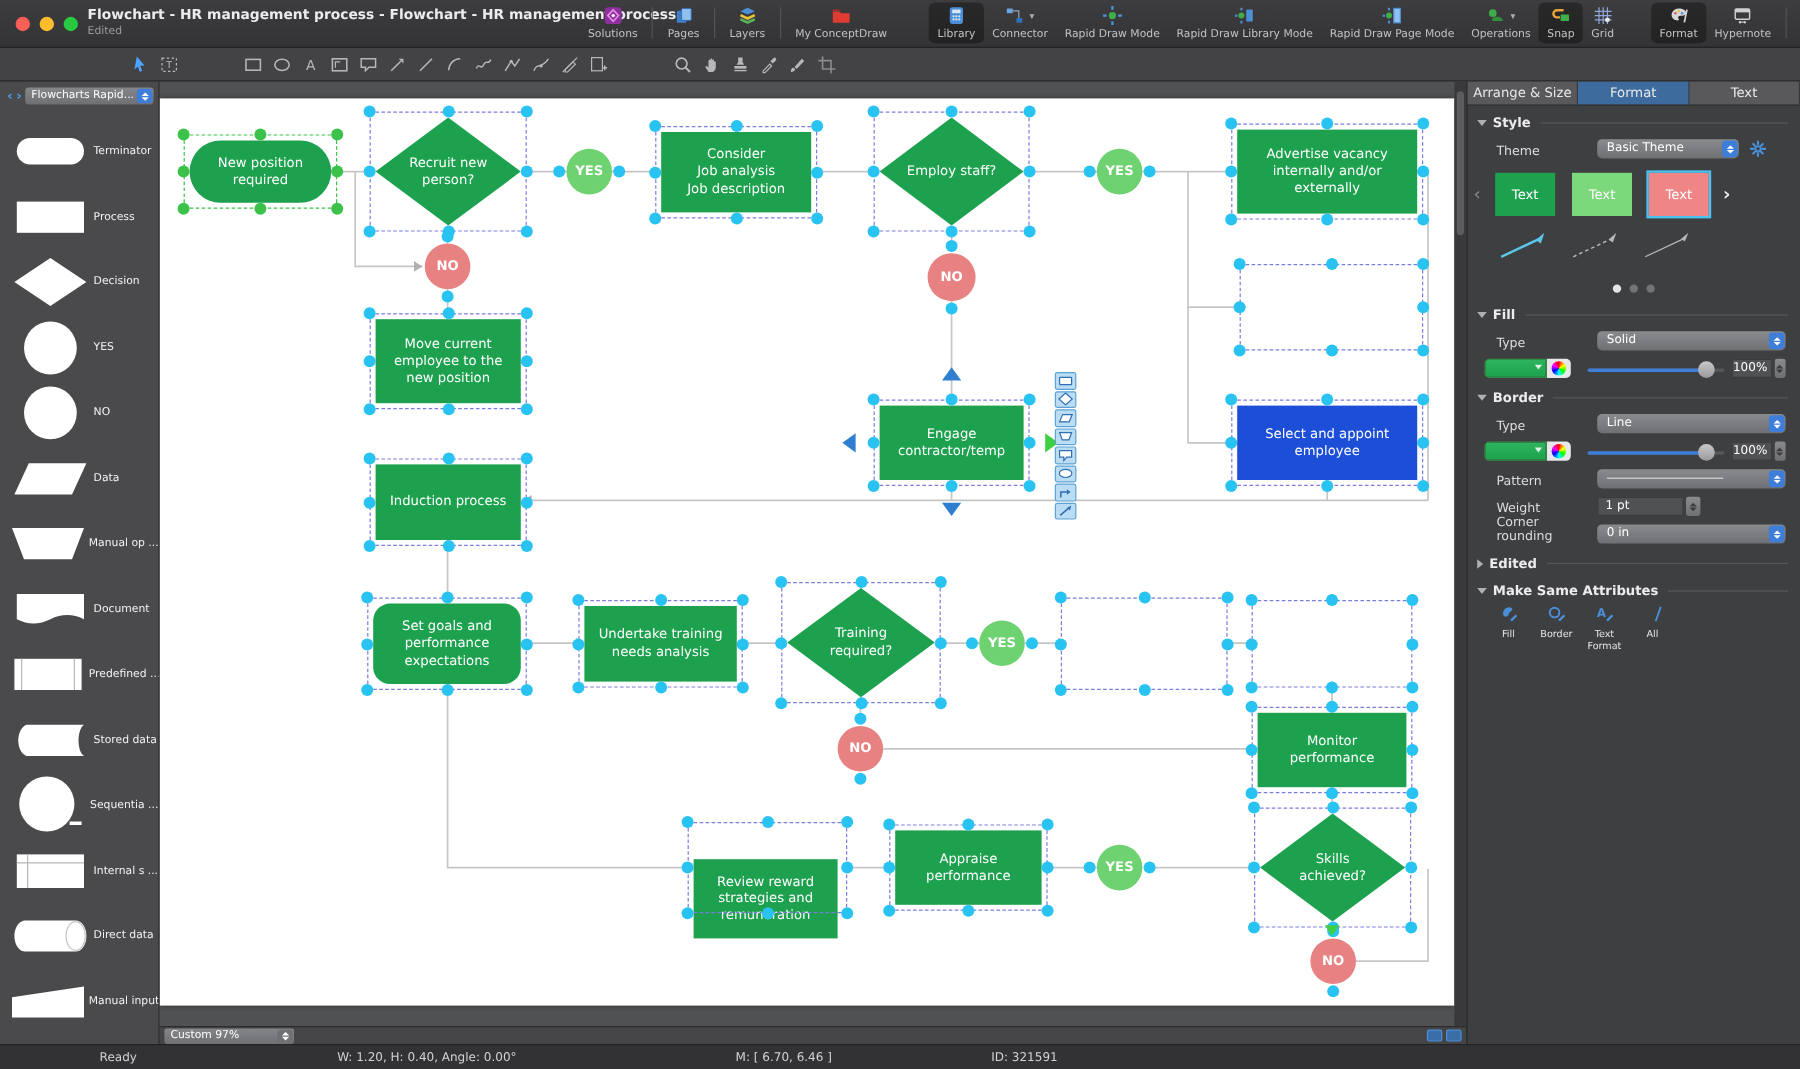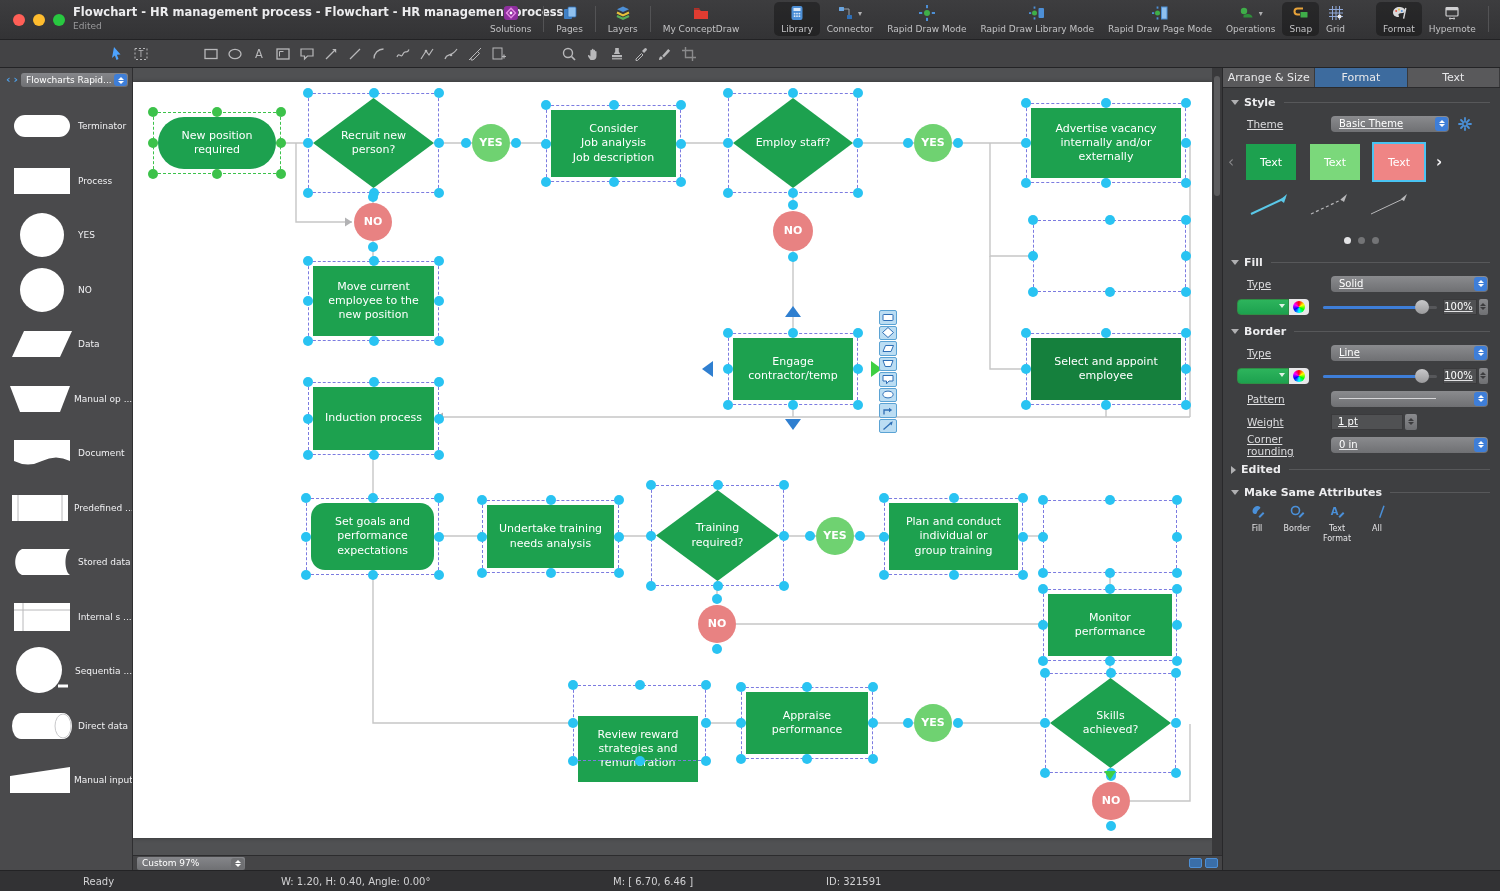--- a/index.html
+++ b/index.html
@@ -75,21 +75,21 @@
   .ptabs { display:flex; height:20px; border-bottom:1px solid #2b2b2d; }
   .ptab { flex:1; display:flex; align-items:center; justify-content:center; font-size:11px;
     background:#59595b; color:#e8e8ea; border-right:1px solid #39393b; }
   .ptab.active { background:#3d6b9e; }
   .sechead { display:flex; align-items:center; margin:8px 10px 0 8px; font-weight:bold; font-size:11px; color:#ececee;}
   .sechead .tri { width:0;height:0;border-left:4px solid transparent;border-right:4px solid transparent;
     border-top:5px solid #b0b0b2; margin-right:5px; }
   .sechead .tri.right { border-top:4px solid transparent;border-bottom:4px solid transparent;
     border-left:5px solid #b0b0b2; border-right:none; margin-right:5px;}
   .sechead .rule { flex:1; height:1px; background:#57585a; margin-left:8px; }
-  .prow { display:flex; align-items:center; margin:6px 12px 0 24px; height:17px;text-decoration:underline; }
+  .prow { display:flex; align-items:flex-end; margin:6px 12px 0 24px; height:17px; }
   .plabel { width:84px; font-size:10.5px; color:#dcdcde; flex-shrink:0;}
   .dropdown { flex:1; height:16px; background:linear-gradient(#8a8b8e,#6f7073); border-radius:4px;
     position:relative; font-size:10px; color:#fff; line-height:16px; padding-left:8px; }
   .dd-step { position:absolute; right:1px; top:1px; bottom:1px; width:13px; background:#3e7ed8;
     border-radius:3px; display:flex; flex-direction:column; align-items:center; justify-content:center; gap:1px;}
   .dd-step i { width:0; height:0; border-left:3px solid transparent; border-right:3px solid transparent; display:block;}
   .dd-step i.up { border-bottom:3px solid #fff; } .dd-step i.dn { border-top:3px solid #fff; }
   .colorwell { display:flex; align-items:center; }
   .cw-pill { width:52px; height:16px; border-radius:4px 0 0 4px; position:relative; border:1px solid #2f8f45;}
   .cw-pill .cwchev { position:absolute; right:3px; top:4px; width:0;height:0;
@@ -466,20 +466,28 @@
         <div class="shape-item">
           <span class="shape-glyph">
             <svg width="64" height="28" viewBox="0 0 64 28" xmlns="http://www.w3.org/2000/svg">
               <rect x="4" y="1" width="56" height="26" fill="#fff"></rect>
             </svg>
           </span>
           <span class="shape-label">Process</span>
         </div>
         <div class="shape-item">
           <span class="shape-glyph">
+            <svg width="64" height="42" viewBox="0 0 64 42" xmlns="http://www.w3.org/2000/svg">
+              <path d="M32 1L62 21 32 41 2 21z" fill="#fff"></path>
+            </svg>
+          </span>
+          <span class="shape-label">Decision</span>
+        </div>
+        <div class="shape-item">
+          <span class="shape-glyph">
             <svg width="64" height="46" viewBox="0 0 64 46" xmlns="http://www.w3.org/2000/svg">
               <circle cx="32" cy="23" r="22" fill="#fff"></circle>
             </svg>
           </span>
           <span class="shape-label">YES</span>
         </div>
         <div class="shape-item">
           <span class="shape-glyph">
             <svg width="64" height="46" viewBox="0 0 64 46" xmlns="http://www.w3.org/2000/svg">
               <circle cx="32" cy="23" r="22" fill="#fff"></circle>
@@ -523,35 +531,35 @@
         <div class="shape-item">
           <span class="shape-glyph">
             <svg width="64" height="28" viewBox="0 0 64 28" xmlns="http://www.w3.org/2000/svg">
               <path d="M12 1h48c-6 4-6 22 0 26H12C3 23 3 5 12 1z" fill="#fff"></path>
             </svg>
           </span>
           <span class="shape-label">Stored data</span>
         </div>
         <div class="shape-item">
           <span class="shape-glyph">
+            <svg width="64" height="50" viewBox="0 0 64 50" xmlns="http://www.w3.org/2000/svg">
+              <circle cx="30" cy="24" r="23" fill="#fff"></circle>
+              <path d="M49 40h10" stroke="#fff" stroke-width="3"></path>
+            </svg>
+          </span>
+          <span class="shape-label">Sequentia ...</span>
+        </div>
+        <div class="shape-item">
+          <span class="shape-glyph">
             <svg width="64" height="30" viewBox="0 0 64 30" xmlns="http://www.w3.org/2000/svg">
               <rect x="4" y="1" width="56" height="28" fill="#fff"></rect>
               <path d="M4 8h56M13 1v28" stroke="#b8b8ba"></path>
             </svg>
           </span>
           <span class="shape-label">Internal s ...</span>
-        </div>
-        <div class="shape-item">
-          <span class="shape-glyph">
-            <svg width="64" height="50" viewBox="0 0 64 50" xmlns="http://www.w3.org/2000/svg">
-              <circle cx="30" cy="24" r="23" fill="#fff"></circle>
-              <path d="M49 40h10" stroke="#fff" stroke-width="3"></path>
-            </svg>
-          </span>
-          <span class="shape-label">Sequentia ...</span>
         </div>
         <div class="shape-item">
           <span class="shape-glyph">
             <svg width="64" height="28" viewBox="0 0 64 28" xmlns="http://www.w3.org/2000/svg">
               <path d="M11 1h42a9 13 0 010 26H11A9 13 0 0111 1z" fill="#fff"></path>
               <ellipse cx="53" cy="14" rx="8" ry="12" fill="none" stroke="#c8c8ca"></ellipse>
             </svg>
           </span>
           <span class="shape-label">Direct data</span>
         </div>
@@ -710,21 +718,21 @@
 contractor/temp</div>
         <div class="selbox" style="left: 595px; top: 265px; width: 130px; height: 72px;"></div>
         <div class="handle" style="left: 590px; top: 260px; background: rgb(41, 195, 242);"></div>
         <div class="handle" style="left: 655px; top: 260px; background: rgb(41, 195, 242);"></div>
         <div class="handle" style="left: 720px; top: 260px; background: rgb(41, 195, 242);"></div>
         <div class="handle" style="left: 590px; top: 296px; background: rgb(41, 195, 242);"></div>
         <div class="handle" style="left: 720px; top: 296px; background: rgb(41, 195, 242);"></div>
         <div class="handle" style="left: 590px; top: 332px; background: rgb(41, 195, 242);"></div>
         <div class="handle" style="left: 655px; top: 332px; background: rgb(41, 195, 242);"></div>
         <div class="handle" style="left: 720px; top: 332px; background: rgb(41, 195, 242);"></div>
-        <div class="node process" style="left: 898px; top: 270px; width: 150px; height: 62px; background: #15803d;">Select and appoint
+        <div class="node process" style="left: 898px; top: 270px; width: 150px; height: 62px; background: #1d4ed8;">Select and appoint
 employee</div>
         <div class="selbox" style="left: 893px; top: 265px; width: 160px; height: 72px;"></div>
         <div class="handle" style="left: 888px; top: 260px; background: rgb(41, 195, 242);"></div>
         <div class="handle" style="left: 968px; top: 260px; background: rgb(41, 195, 242);"></div>
         <div class="handle" style="left: 1048px; top: 260px; background: rgb(41, 195, 242);"></div>
         <div class="handle" style="left: 888px; top: 296px; background: rgb(41, 195, 242);"></div>
         <div class="handle" style="left: 1048px; top: 296px; background: rgb(41, 195, 242);"></div>
         <div class="handle" style="left: 888px; top: 332px; background: rgb(41, 195, 242);"></div>
         <div class="handle" style="left: 968px; top: 332px; background: rgb(41, 195, 242);"></div>
         <div class="handle" style="left: 1048px; top: 332px; background: rgb(41, 195, 242);"></div>
@@ -765,23 +773,20 @@
 required?</div>
         <div class="selbox" style="left: 518px; top: 417px; width: 133px; height: 101px;"></div>
         <div class="handle" style="left: 513px; top: 412px; background: rgb(41, 195, 242);"></div>
         <div class="handle" style="left: 579.5px; top: 412px; background: rgb(41, 195, 242);"></div>
         <div class="handle" style="left: 646px; top: 412px; background: rgb(41, 195, 242);"></div>
         <div class="handle" style="left: 513px; top: 462.5px; background: rgb(41, 195, 242);"></div>
         <div class="handle" style="left: 646px; top: 462.5px; background: rgb(41, 195, 242);"></div>
         <div class="handle" style="left: 513px; top: 513px; background: rgb(41, 195, 242);"></div>
         <div class="handle" style="left: 579.5px; top: 513px; background: rgb(41, 195, 242);"></div>
         <div class="handle" style="left: 646px; top: 513px; background: rgb(41, 195, 242);"></div>
-        <div class="node process" style="left: 756px; top: 435px; width: 129px; height: 67px; background: rgb(29, 161, 79);">Plan and conduct
-individual or
-group training</div>
         <div class="selbox" style="left: 751px; top: 430px; width: 139px; height: 77px;"></div>
         <div class="handle" style="left: 746px; top: 425px; background: rgb(41, 195, 242);"></div>
         <div class="handle" style="left: 815.5px; top: 425px; background: rgb(41, 195, 242);"></div>
         <div class="handle" style="left: 885px; top: 425px; background: rgb(41, 195, 242);"></div>
         <div class="handle" style="left: 746px; top: 463.5px; background: rgb(41, 195, 242);"></div>
         <div class="handle" style="left: 885px; top: 463.5px; background: rgb(41, 195, 242);"></div>
         <div class="handle" style="left: 746px; top: 502px; background: rgb(41, 195, 242);"></div>
         <div class="handle" style="left: 815.5px; top: 502px; background: rgb(41, 195, 242);"></div>
         <div class="handle" style="left: 885px; top: 502px; background: rgb(41, 195, 242);"></div>
         <div class="selbox" style="left: 910px; top: 432px; width: 134px; height: 73px;"></div>

